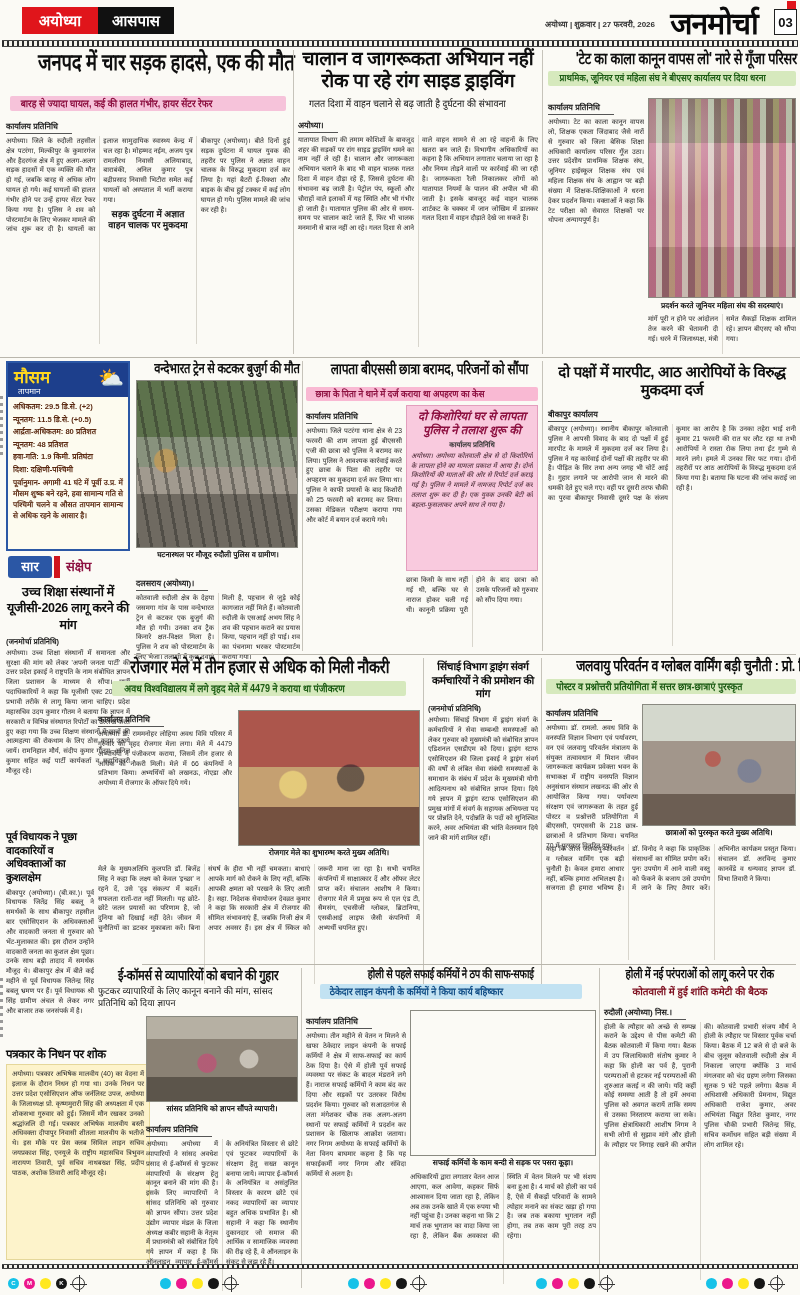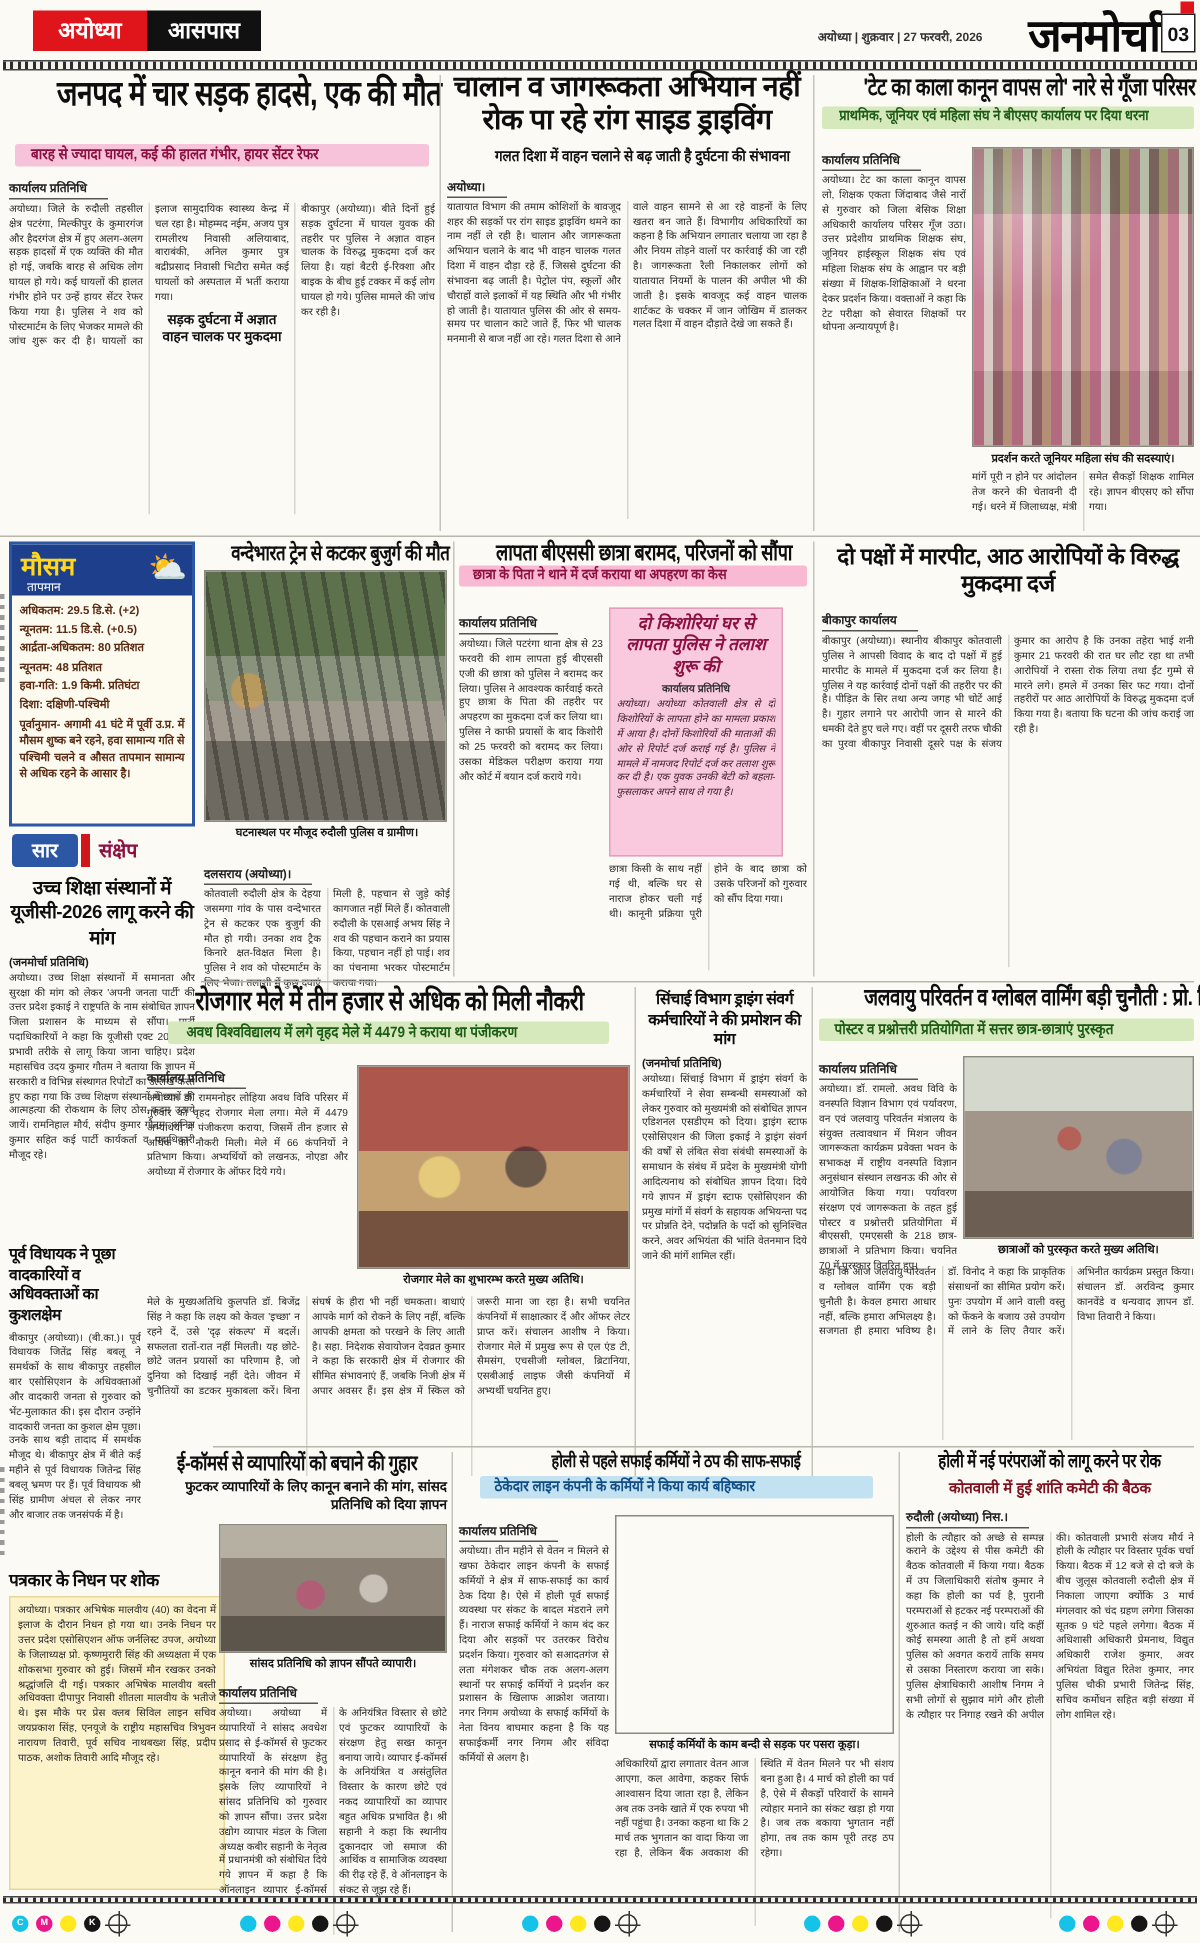--- a/index.html
+++ b/index.html
@@ -6,21 +6,21 @@
   html,body{width:800px;height:1295px}
   body{font-family:"Liberation Sans",sans-serif;background:#fbfaf5;color:#1c1c1c;position:relative;overflow:hidden}
   .abs{position:absolute}
   .hl{font-weight:700;color:#0e0e0e;text-align:center;line-height:1.08;letter-spacing:-.3px}
   .cnd{display:inline-block;white-space:nowrap;transform:scaleX(.8)}
   .cnd9{display:inline-block;white-space:nowrap;transform:scaleX(.9)}
   .bar{font-weight:700;text-align:left;border-radius:2px;line-height:1.5;overflow:hidden;white-space:nowrap}
   .pinkbar{background:#f6c3da;color:#8d1040}
   .greenbar{background:#d6e9bd;color:#1c5c14}
   .bluebar{background:#c2e2f2;color:#114e86}
-  .blacksub{color:#111;font-weight:700;text-align:right}
+  .blacksub{color:#111;font-weight:400;text-align:left}
   .maroonsub{color:#7e1020;font-weight:700;text-align:center}
   .by{font-size:8px;font-weight:700;color:#222;border-bottom:1px solid #555;display:inline-block;padding:0 14px 2px 0;margin-bottom:2px}
   .bd{font-size:6.8px;line-height:1.45;text-align:justify;color:#2a2a2a;overflow:hidden}
   .c2{column-count:2;column-gap:8px;column-rule:1px solid #d8d5cc}
   .c3{column-count:3;column-gap:8px;column-rule:1px solid #d8d5cc}
   .subhead{font-size:9px;font-weight:700;text-align:center;color:#111;line-height:1.2;margin:4px 0;break-inside:avoid}
   .cap{font-size:7.5px;font-weight:700;color:#151515;text-align:center;line-height:1.2;overflow:hidden;white-space:nowrap}
   .photo{border:1px solid #8a8a80;filter:saturate(.92)}
   .vrule{width:1px;background:#c6c3ba}
   .hrule{height:1px;background:#b9b6ac}
@@ -33,21 +33,21 @@
 </style>
 </head>
 <body>
 
 <div class="abs" style="left:0;top:0;width:800px;height:1295px">
 
   <div class="abs" style="left:0;top:0;width:800px;height:40px">
     <div class="abs" style="left:22px;top:7px;width:76px;height:27px;background:#e0151b;color:#fff;font-weight:700;font-size:15px;text-align:center;line-height:27px">अयोध्या</div>
     <div class="abs" style="left:98px;top:7px;width:76px;height:27px;background:#111;color:#fff;font-weight:700;font-size:15px;text-align:center;line-height:27px">आसपास</div>
     <div class="abs" style="left:505px;top:18px;width:150px;font-size:8px;color:#333;font-weight:700;text-align:right">अयोध्या | शुक्रवार | 27 फरवरी, 2026</div>
-    <div class="abs" style="left:655px;top:2px;width:118px;font-size:30px;font-weight:700;color:#0a0a0a;text-align:right;letter-spacing:-1px">जनमोर्चा</div>
+    <div class="abs" style="left:655px;top:2px;width:118px;font-size:30px;font-weight:700;color:#0a0a0a;text-align:center;letter-spacing:-1px">जनमोर्चा</div>
     <div class="abs" style="left:787px;top:1px;width:9px;height:9px;background:#e0151b"></div>
     <div class="abs" style="left:774px;top:9px;width:23px;height:26px;border:1px solid #222;background:#fff;font-size:13px;font-weight:700;text-align:center;line-height:26px;color:#111">03</div>
   </div>
   <div class="abs hatch" style="left:2px;top:40px;width:796px;height:7px"></div>
 
   <div class="abs" style="left:6px;top:50px;width:284px;height:304px">
     <div class="hl" style="font-size:23px"><span class="cnd">जनपद में चार सड़क हादसे, एक की मौत</span></div>
     <div class="bar pinkbar" style="margin:21px 4px 0;font-size:10px"><span class="cnd9">बारह से ज्यादा घायल, कई की हालत गंभीर, हायर सेंटर रेफर</span></div>
     <div style="margin-top:4px"><span class="by">कार्यालय प्रतिनिधि</span></div>
     <div class="bd c3" style="height:208px">
@@ -107,26 +107,26 @@
       radial-gradient(circle at 18% 48%,rgba(230,160,60,.55) 0 7%,transparent 8%),
       linear-gradient(180deg,#5c7349 0 34%,#88927b 34% 52%,#a29a8e 52% 68%,#6f6a60 68%)"></div>
     <div class="cap" style="margin-top:2px">घटनास्थल पर मौजूद रुदौली पुलिस व ग्रामीण।</div>
     <div style="margin-top:13px"><span class="by">दलसराय (अयोध्या)।</span></div>
     <div class="bd c2" style="height:76px">कोतवाली रुदौली क्षेत्र के देहया जसमगा गांव के पास वन्देभारत ट्रेन से कटकर एक बुजुर्ग की मौत हो गयी। उनका शव ट्रैक किनारे क्षत-विक्षत मिला है। पुलिस ने शव को पोस्टमार्टम के लिए भेजा। तलाशी में कुछ दवाएं मिली है, पहचान से जुड़े कोई कागजात नहीं मिले हैं। कोतवाली रुदौली के एसआई अभय सिंह ने शव की पहचान कराने का प्रयास किया, पहचान नहीं हो पाई। शव का पंचनामा भरकर पोस्टमार्टम कराया गया।</div>
   </div>
   <div class="abs vrule" style="left:302px;top:361px;height:290px"></div>
 
   <div class="abs" style="left:306px;top:361px;width:232px;height:290px">
     <div class="hl" style="font-size:15px"><span class="cnd">लापता बीएससी छात्रा बरामद, परिजनों को सौंपा</span></div>
-    <div class="bar pinkbar" style="margin-top:0;font-size:9.5px;background:#f9b9d3"><span class="cnd9">छात्रा के पिता ने थाने में दर्ज कराया था अपहरण का केस</span></div>
+    <div class="bar pinkbar" style="margin-top:10px;font-size:9.5px;background:#f9b9d3"><span class="cnd9">छात्रा के पिता ने थाने में दर्ज कराया था अपहरण का केस</span></div>
     <div class="abs" style="left:0;top:44px;width:96px">
       <span class="by">कार्यालय प्रतिनिधि</span>
       <div class="bd" style="height:228px">अयोध्या। जिले पटरंगा थाना क्षेत्र से 23 फरवरी की शाम लापता हुई बीएससी एजी की छात्रा को पुलिस ने बरामद कर लिया। पुलिस ने आवश्यक कार्रवाई करते हुए छात्रा के पिता की तहरीर पर अपहरण का मुकदमा दर्ज कर लिया था। पुलिस ने काफी प्रयासों के बाद किशोरी को 25 फरवरी को बरामद कर लिया। उसका मेडिकल परीक्षण कराया गया और कोर्ट में बयान दर्ज कराये गये।</div>
     </div>
-    <div class="abs" style="left:100px;top:44px;width:116px;height:166px;background:#f9cade;border:1px solid #e39ebd;padding:3px 4px">
+    <div class="abs" style="left:100px;top:44px;width:132px;height:166px;background:#f9cade;border:1px solid #e39ebd;padding:3px 4px">
       <div style="font-weight:700;font-style:italic;color:#8d1040;font-size:11.5px;text-align:center;line-height:1.25">दो किशोरियां घर से लापता पुलिस ने तलाश शुरू की</div>
       <div style="font-size:7px;font-weight:700;text-align:center;color:#333;margin:2px 0">कार्यालय प्रतिनिधि</div>
       <div class="bd" style="font-style:italic;height:112px;color:#42222e">अयोध्या। अयोध्या कोतवाली क्षेत्र से दो किशोरियों के लापता होने का मामला प्रकाश में आया है। दोनों किशोरियों की माताओं की ओर से रिपोर्ट दर्ज कराई गई है। पुलिस ने मामले में नामजद रिपोर्ट दर्ज कर तलाश शुरू कर दी है। एक युवक उनकी बेटी को बहला-फुसलाकर अपने साथ ले गया है।</div>
     </div>
     <div class="bd c2 abs" style="left:100px;top:214px;width:132px;height:72px">छात्रा किसी के साथ नहीं गई थी, बल्कि घर से नाराज होकर चली गई थी। कानूनी प्रक्रिया पूरी होने के बाद छात्रा को उसके परिजनों को गुरुवार को सौंप दिया गया।</div>
   </div>
   <div class="abs vrule" style="left:542px;top:361px;height:290px"></div>
 
   <div class="abs" style="left:548px;top:363px;width:248px;height:288px">
     <div class="hl" style="font-size:15px;line-height:1.2">दो पक्षों में मारपीट, आठ आरोपियों के विरुद्ध मुकदमा दर्ज</div>

